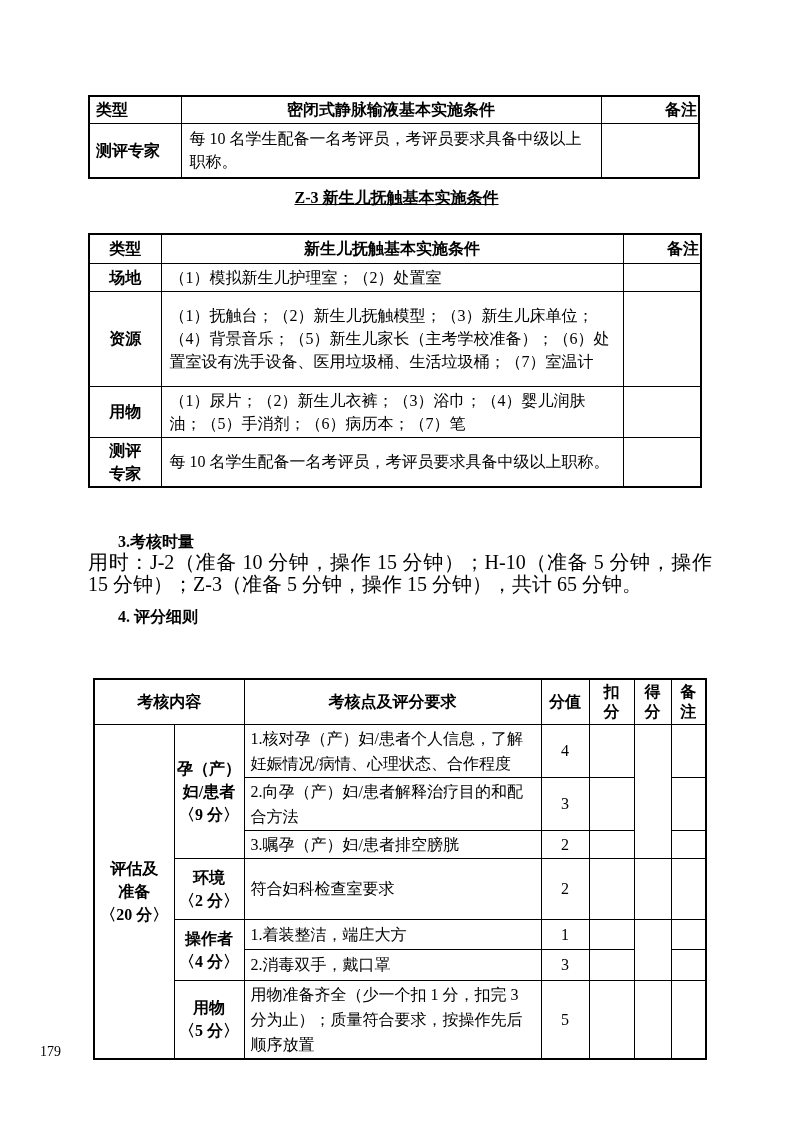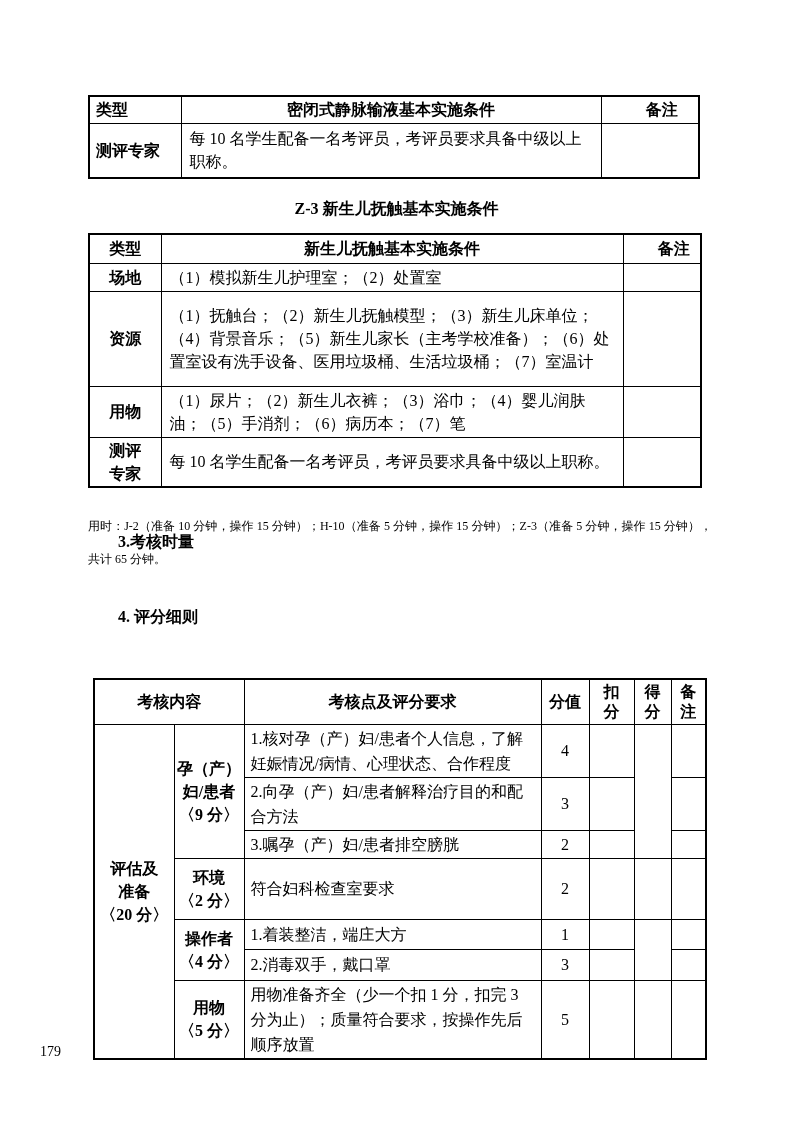--- a/index.html
+++ b/index.html
@@ -15,39 +15,39 @@
   table { border-collapse: collapse; table-layout: fixed; border: 2px solid #000; }
   td { border: 1px solid #000; font-size: 16px; vertical-align: middle; overflow: hidden; }
   .pre { white-space: pre-line; }
 
   
   .cond td { line-height: 23px; }
   .cond .lbl { font-weight: bold; padding: 1px 12px; }
   .t1 .lbl { text-align: left; padding-left: 6px; }
   .t2 .lbl { text-align: center; }
   .cond .ttl { font-weight: bold; text-align: center; }
-  .cond .noteh { font-weight: bold; text-align: center; padding-left: 25px; }
+  .cond .noteh { font-weight: bold; text-align: right; padding-left: 25px; }
   .cond .cnt { text-align: left; padding: 2px 8px; }
 
   .tbl1 { position: absolute; left: 88px; top: 95px; }
   .tbl2 { position: absolute; left: 88px; top: 233px; }
 
   .center-head {
     position: absolute; left: 0; width: 793px; text-align: center;
     font-weight: bold; font-size: 16px;
   }
-  .z3-head { top: 199px; }
+  .z3-head { top: 188px; text-decoration: underline; }
   .h10-head { top: 631px; }
 
   .sec-title { position: absolute; left: 118px; font-weight: bold; font-size: 16px; }
   .sec3 { top: 532px; }
   .sec4 { top: 607px; }
   .para {
-    position: absolute; left: 88px; top: 510px; width: 624px;
-    font-size: 12px; line-height: 33px; text-align: justify;
+    position: absolute; left: 88px; top: 551px; width: 624px;
+    font-size: 20px; line-height: 22px; text-align: justify;
   }
 
   
   .tbl3 { position: absolute; left: 93px; top: 678px; }
   .score td { line-height: 25px; }
   .score .h td { font-weight: bold; text-align: center; line-height: 20px; padding: 1px 0; }
   .score .glbl { font-weight: bold; text-align: center; line-height: 23px; padding: 7px 2px; }
   .score .req { text-align: left; padding: 1px 6px; }
   .score .num { text-align: center; }
 

